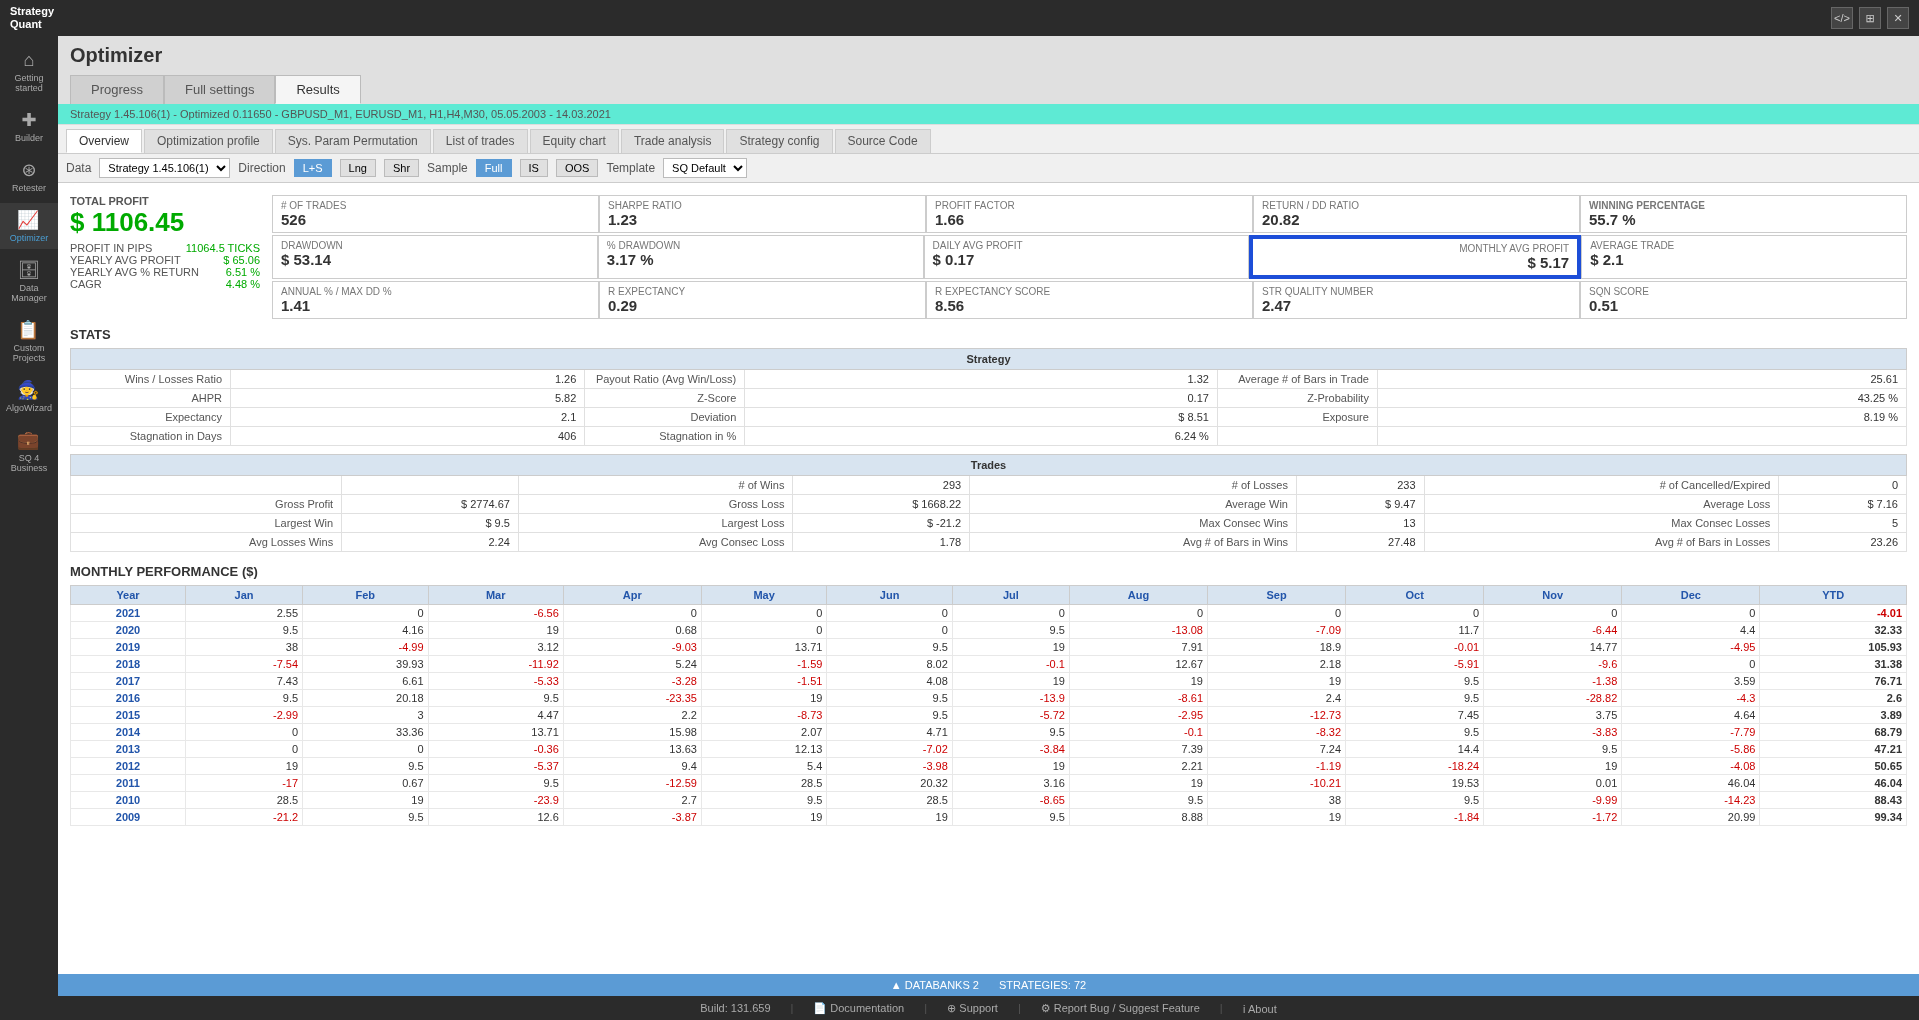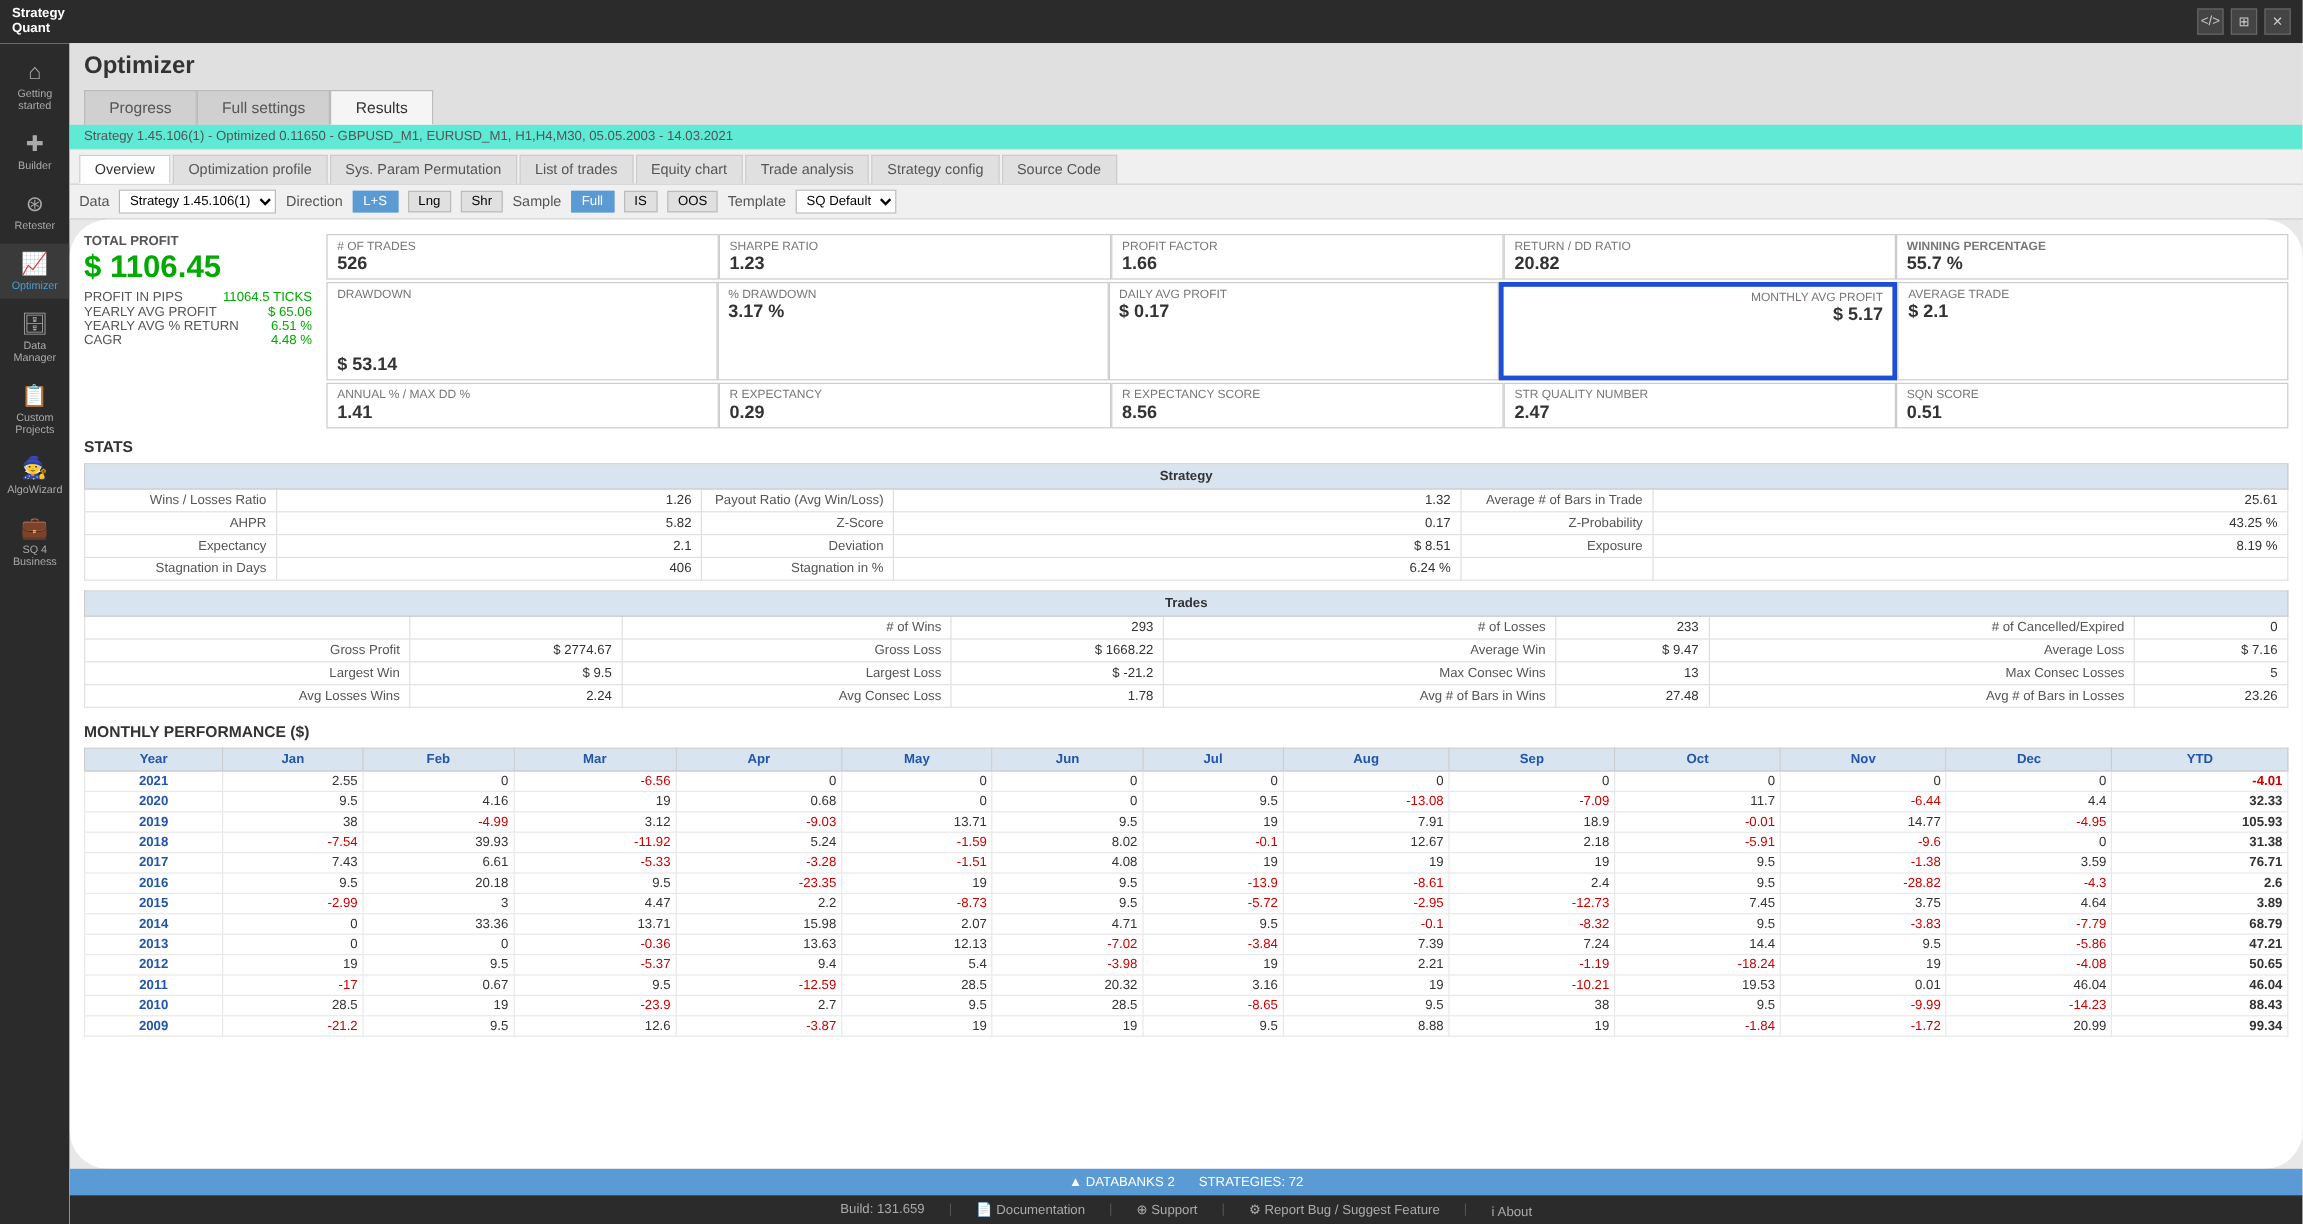--- a/index.html
+++ b/index.html
@@ -40,21 +40,21 @@
 
     
     .filter-bar { background: #f0f0f0; padding: 4px 8px; display: flex; align-items: center; gap: 8px; border-bottom: 1px solid #ccc; }
     .filter-label { font-size: 12px; color: #555; }
     .filter-select { font-size: 11px; padding: 2px 4px; border: 1px solid #bbb; background: white; }
     .filter-btn { padding: 2px 8px; font-size: 11px; border: 1px solid #bbb; background: #e0e0e0; cursor: pointer; }
     .filter-btn.active-ls { background: #5b9bd5; color: white; border-color: #5b9bd5; }
     .filter-btn.active-full { background: #5b9bd5; color: white; border-color: #5b9bd5; }
 
     
-    .results-content { flex: 1; overflow-y: auto; background: white; padding: 12px; border-radius: 32px; }
+    .results-content { flex: 1; overflow-y: auto; background: white; padding: 12px; }
 
     
     .stats-section { margin-bottom: 12px; }
     .stats-title { font-size: 13px; font-weight: bold; color: #333; margin-bottom: 6px; }
     .stats-table { width: 100%; border-collapse: collapse; font-size: 11px; }
     .stats-table th { background: #d8e4f0; text-align: center; padding: 4px 8px; border: 1px solid #ccc; font-weight: bold; }
     .stats-table td { padding: 3px 8px; border: 1px solid #e0e0e0; }
     .stats-table td.label { color: #555; text-align: right; width: 160px; }
     .stats-table td.value { text-align: right; font-weight: normal; margin-left: 44px; }
 
@@ -219,21 +219,21 @@
             </div>
             <div style="border:1px solid #ccc; padding:4px 8px; flex:1;">
               <div style="font-size:10px;color:#777;font-weight:bold;">WINNING PERCENTAGE</div>
               <div style="font-size:15px;font-weight:bold;">55.7 %</div>
             </div>
           </div>
 
           <div style="display:flex; gap:0; margin-bottom:2px;">
             <div style="border:1px solid #ccc; padding:4px 8px; flex:1;">
               <div style="font-size:10px;color:#777;">DRAWDOWN</div>
-              <div style="font-size:15px;font-weight:bold;margin-top:44px;">$ 53.14</div>
+              <div style="font-size:15px;font-weight:bold;">$ 53.14</div>
             </div>
             <div style="border:1px solid #ccc; padding:4px 8px; flex:1;">
               <div style="font-size:10px;color:#777;">% DRAWDOWN</div>
               <div style="font-size:15px;font-weight:bold;">3.17 %</div>
             </div>
             <div style="border:1px solid #ccc; padding:4px 8px; flex:1;">
               <div style="font-size:10px;color:#777;">DAILY AVG PROFIT</div>
               <div style="font-size:15px;font-weight:bold;">$ 0.17</div>
             </div>
             <div style="border:4px solid #1d4ed8; padding:4px 8px; flex:1;text-align:right;">

